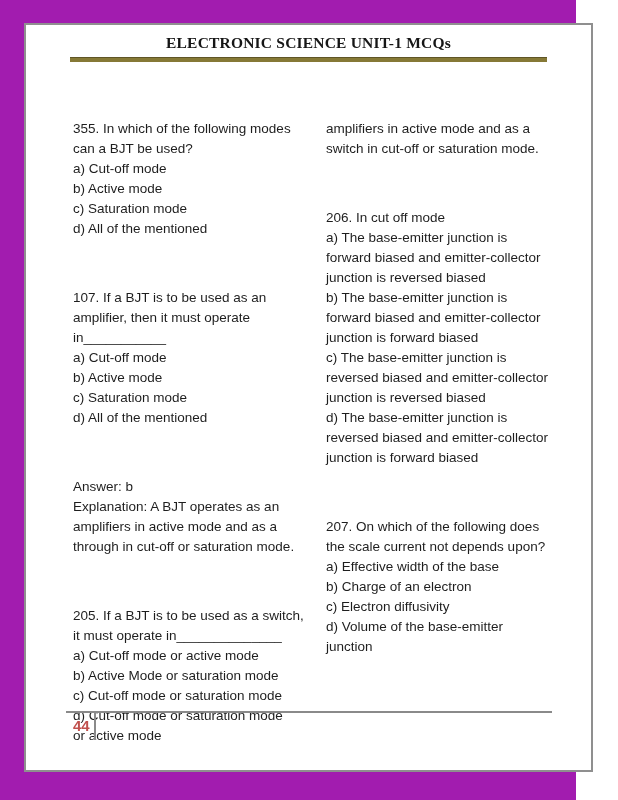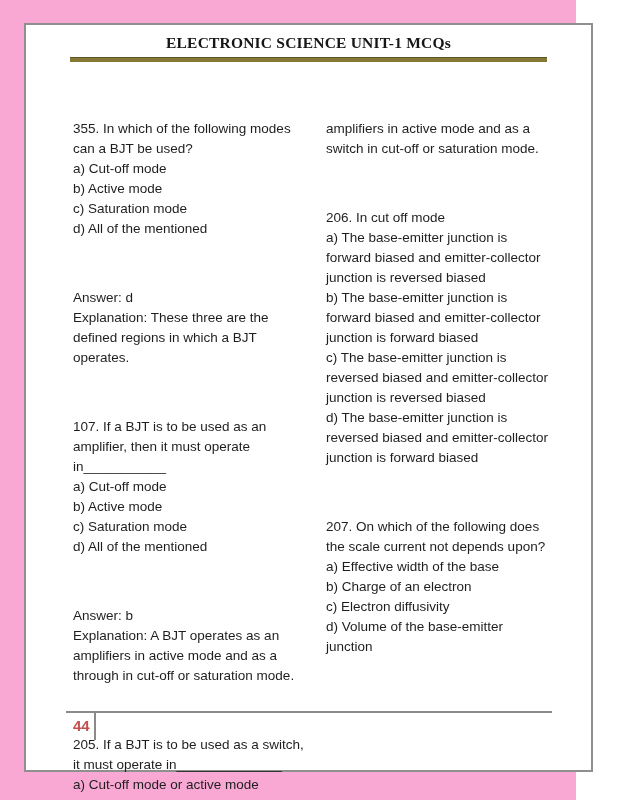--- a/index.html
+++ b/index.html
@@ -7,21 +7,21 @@
     padding: 0;
     width: 618px;
     height: 800px;
     background: #ffffff;
     font-family: "Liberation Sans", sans-serif;
   }
   .canvas {
     position: relative;
     width: 576px;
     height: 800px;
-    background: #f9a8d4;
+    background: #a21caf;
   }
   .page {
     position: absolute;
     left: 24px;
     top: 23px;
     width: 565px;
     height: 745px;
     background: #ffffff;
     border: 2px solid var(--page-border, #8f8f8f);
   }
@@ -87,24 +87,20 @@
       <div class="rule"></div>
     </div>
 
     <div class="col col-left">
       <p class="para">355. In which of the following modes
 can a BJT be used?
 a) Cut-off mode
 b) Active mode
 c) Saturation mode
 d) All of the mentioned</p>
-      <p class="para">Answer: d
-Explanation: These three are the
-defined regions in which a BJT
-operates.</p>
       <p class="para">107. If a BJT is to be used as an
 amplifier, then it must operate
 in___________
 a) Cut-off mode
 b) Active mode
 c) Saturation mode
 d) All of the mentioned</p>
       <p class="para">Answer: b
 Explanation: A BJT operates as an
 amplifiers in active mode and as a

